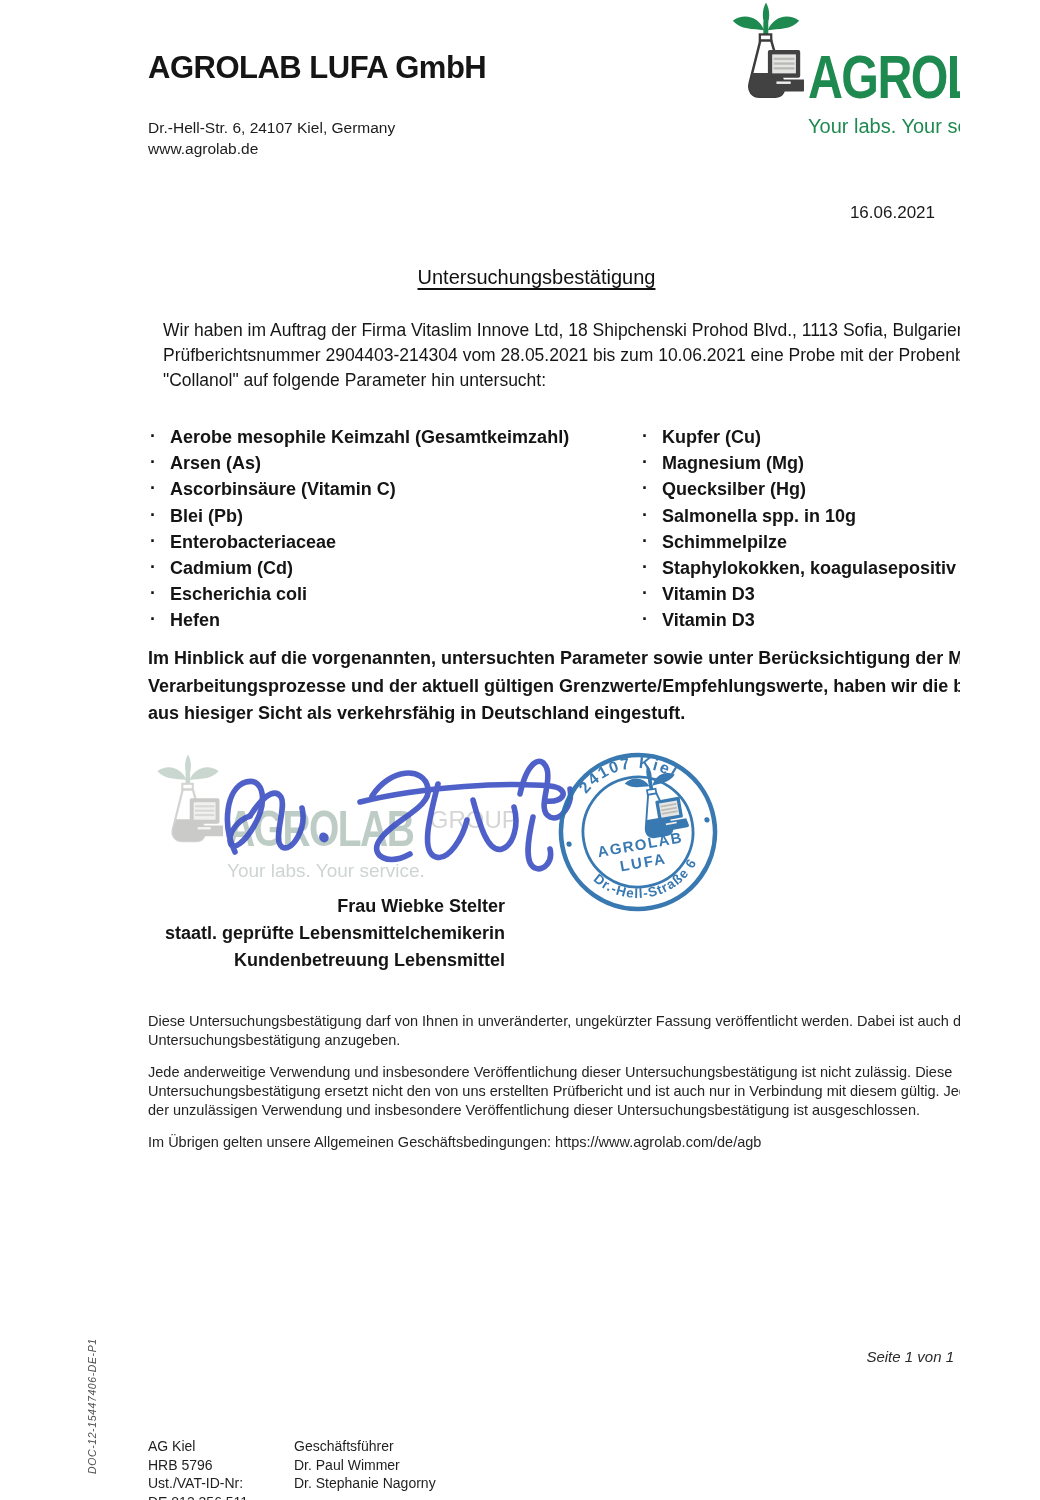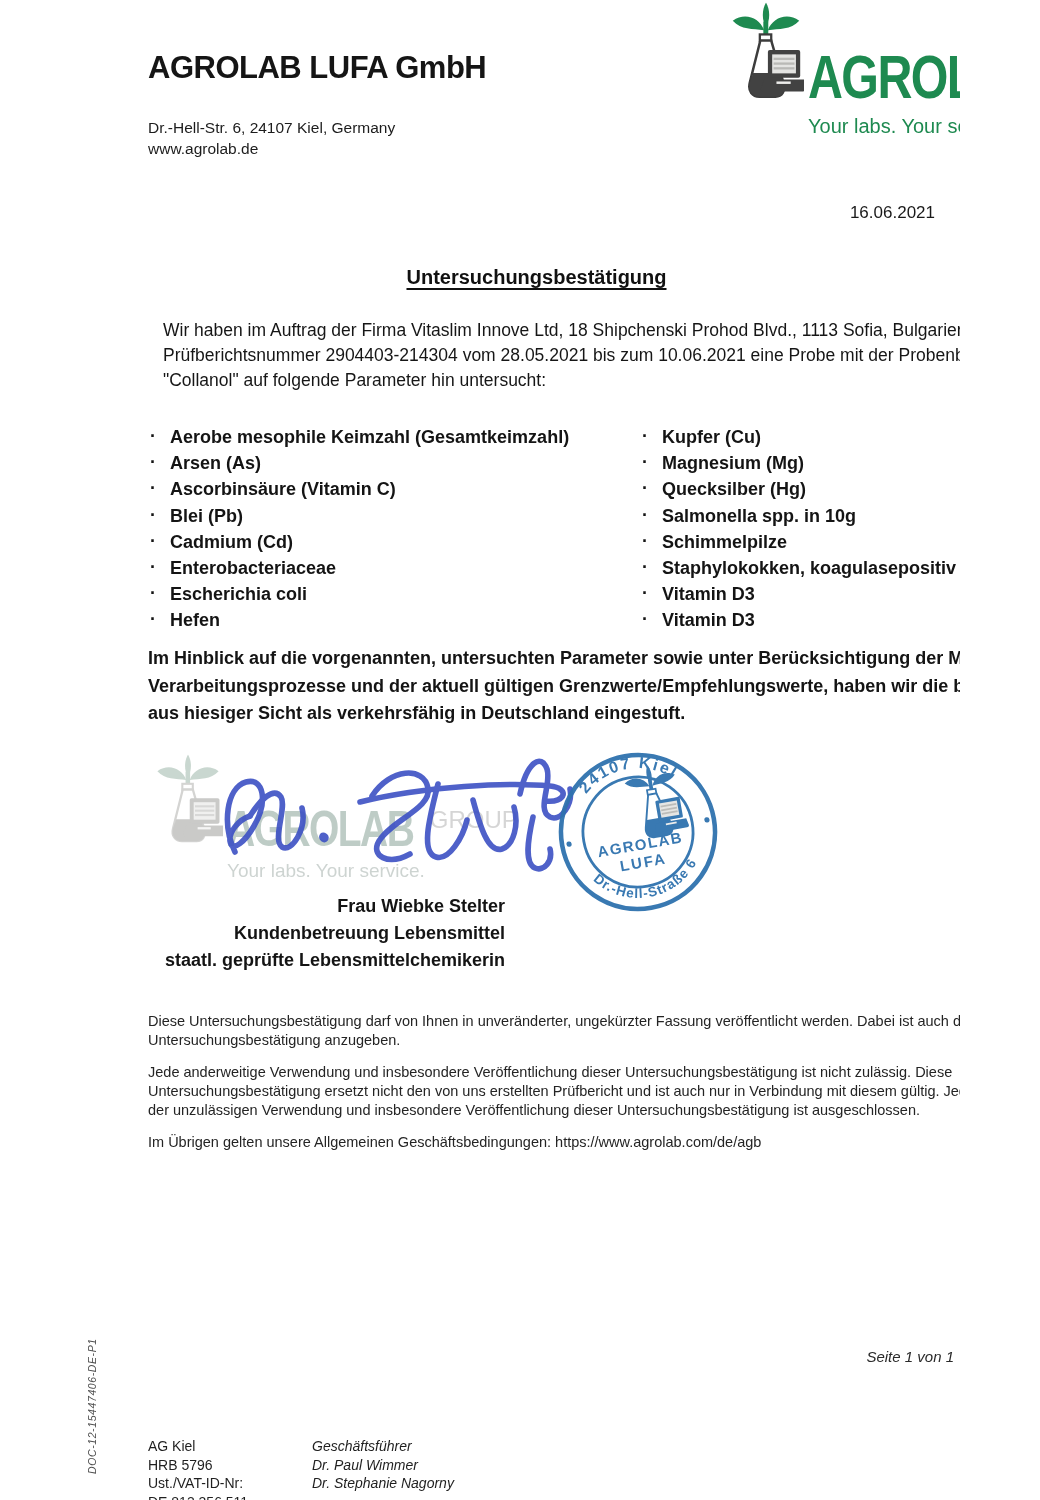--- a/index.html
+++ b/index.html
@@ -20,21 +20,21 @@
   .logo-icon { width:76px; height:100px; flex:0 0 auto; }
   .logo-textcol { margin-left:4px; }
   .brand-line { margin-top:44px; white-space:nowrap; }
   .brand-main { display:inline-block; font-size:62px; font-weight:bold; color:var(--agro-green); letter-spacing:-2px; transform:scaleX(0.78); transform-origin:left bottom; line-height:1; }
   .brand-suffix { display:inline-block; font-size:29px; font-weight:400; color:#8f8f8f; letter-spacing:0; transform:translateX(-44px); vertical-align:top; margin-top:1px; }
   .brand-tagline { margin-top:7px; font-size:20px; color:var(--agro-green); }
 
   :root { --agro-green:#1e8a50; --icon-dark:#424242; --leaf:#1e8a50; --dark:#424242; }
 
   .doc-date { position:absolute; right:25px; top:203px; font-size:17px; color:#1a1a1a; }
-  .doc-title { position:absolute; left:0; top:266px; width:100%; text-align:center; font-size:20px; font-weight:bold; text-decoration:underline; text-underline-offset:4px; color:#111;padding-left:33px; }
+  .doc-title { position:absolute; left:0; top:266px; width:100%; text-align:center; font-size:20px; font-weight:normal; text-decoration:underline; text-underline-offset:4px; color:#111;padding-left:33px; }
 
   .intro { position:absolute; left:83px; top:318px; width:948px; font-size:17.5px; line-height:25px; color:#161616; }
 
   .param-list { position:absolute; top:424px; list-style:none; }
   .param-list.left  { left:70px;  width:490px; }
   .param-list.right { left:562px; width:470px; }
   .param-list li { font-size:18px; font-weight:bold; line-height:26.2px; color:#141414; padding-left:20px; position:relative; white-space:nowrap; }
   .param-list li::before { content:"·"; position:absolute; left:0; top:-1px; font-weight:bold; }
 
   .conclusion { position:absolute; left:68px; top:645px; width:952px; font-size:18px; font-weight:bold; line-height:27.5px; color:#141414; }
@@ -54,21 +54,21 @@
 
   .signer { position:absolute; left:85px; top:893px; font-size:18px; font-weight:bold; line-height:27px; color:#141414;text-align:right; }
 
   .smallpara { position:absolute; left:68px; width:956px; font-size:14.5px; line-height:19px; color:#242424; }
   .p-disc1 { top:1012px; }
   .p-disc2 { top:1063px; }
   .p-disc3 { top:1133px; }
 
   .footer-col { position:absolute; font-size:14px; line-height:18.5px; color:#1f1f1f; }
   .footer-col1 { left:68px; top:1437px; }
-  .footer-col2 { left:232px; top:1437px;font-style:italic; }
+  .footer-col2 { left:214px; top:1437px; }
   .page-label { position:absolute; right:6px; top:1348px; font-size:15px; font-style:italic; color:#2a2a2a; }
   .doc-id { position:absolute; left:6px; top:1474px; transform:rotate(-90deg); transform-origin:top left; font-size:10.5px; font-style:italic; color:#4f4f4f; letter-spacing:0.6px; white-space:nowrap; }
 
   .hidden-defs { position:absolute; width:0; height:0; overflow:hidden; }
 </style>
 </head>
 <body>
 
 <svg class="hidden-defs" aria-hidden="true">
   <defs>
@@ -116,22 +116,22 @@
   <div class="doc-date">16.06.2021</div>
   <div class="doc-title">Untersuchungsbestätigung</div>
 
   <p class="intro">Wir haben im Auftrag der Firma Vitaslim Innove Ltd, 18 Shipchenski Prohod Blvd., 1113 Sofia, Bulgarien unter unserer Prüfberichtsnummer 2904403-214304 vom 28.05.2021 bis zum 10.06.2021 eine Probe mit der Probenbezeichnung "Collanol" auf folgende Parameter hin untersucht:</p>
 
   <ul class="param-list left">
     <li>Aerobe mesophile Keimzahl (Gesamtkeimzahl)</li>
     <li>Arsen (As)</li>
     <li>Ascorbinsäure (Vitamin C)</li>
     <li>Blei (Pb)</li>
+    <li>Enterobacteriaceae</li>
     <li>Cadmium (Cd)</li>
-    <li>Enterobacteriaceae</li>
     <li>Escherichia coli</li>
     <li>Hefen</li>
   </ul>
   <ul class="param-list right">
     <li>Kupfer (Cu)</li>
     <li>Magnesium (Mg)</li>
     <li>Quecksilber (Hg)</li>
     <li>Salmonella spp. in 10g</li>
     <li>Schimmelpilze</li>
     <li>Staphylokokken, koagulasepositiv in 1 g</li>
@@ -188,22 +188,22 @@
     </text>
     <g transform="translate(73,26) scale(0.42)" style="--leaf:#2f72ae; --dark:#2f72ae; --outline:#2f72ae;">
       <use href="#agro-icon"></use>
     </g>
     <text x="90" y="108" text-anchor="middle" font-family="Liberation Sans, sans-serif" font-size="15" font-weight="bold" fill="#2f72ae" letter-spacing="1.5">AGROLAB</text>
     <text x="90" y="126" text-anchor="middle" font-family="Liberation Sans, sans-serif" font-size="15" font-weight="bold" fill="#2f72ae" letter-spacing="2">LUFA</text>
   </svg>
 
   <div class="signer">
     <div>Frau Wiebke Stelter</div>
+    <div>staatl. geprüfte Lebensmittelchemikerin</div>
     <div>Kundenbetreuung Lebensmittel</div>
-    <div>staatl. geprüfte Lebensmittelchemikerin</div>
   </div>
 
   <p class="smallpara p-disc1">Diese Untersuchungsbestätigung darf von Ihnen in unveränderter, ungekürzter Fassung veröffentlicht werden. Dabei ist auch das Datum der Untersuchungsbestätigung anzugeben.</p>
   <p class="smallpara p-disc2">Jede anderweitige Verwendung und insbesondere Veröffentlichung dieser Untersuchungsbestätigung ist nicht zulässig. Diese Untersuchungsbestätigung ersetzt nicht den von uns erstellten Prüfbericht und ist auch nur in Verbindung mit diesem gültig. Jedwede Haftung aus der unzulässigen Verwendung und insbesondere Veröffentlichung dieser Untersuchungsbestätigung ist ausgeschlossen.</p>
   <p class="smallpara p-disc3">Im Übrigen gelten unsere Allgemeinen Geschäftsbedingungen: https://www.agrolab.com/de/agb</p>
 
   <div class="footer-col footer-col1">
     <div>AG Kiel</div>
     <div>HRB 5796</div>
     <div>Ust./VAT-ID-Nr:</div>

